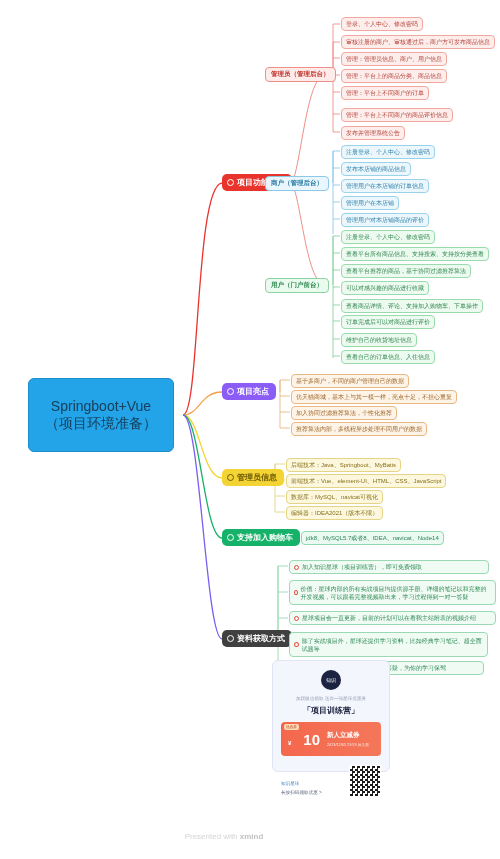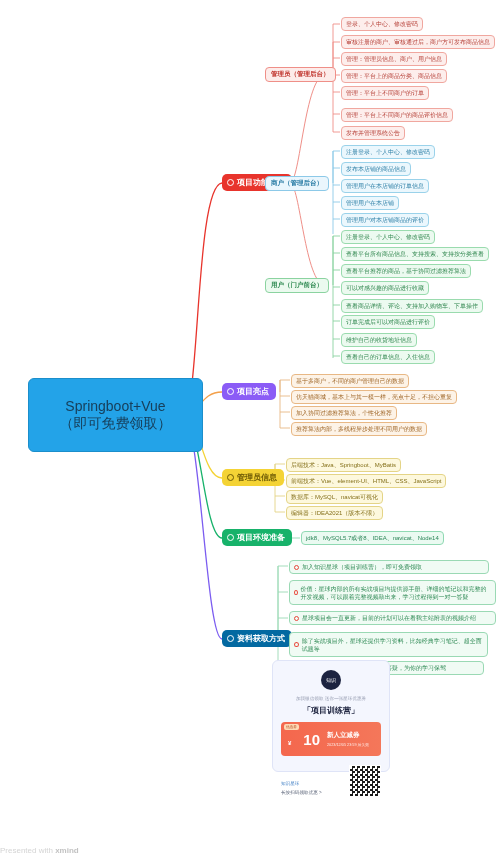--- a/index.html
+++ b/index.html
@@ -5,21 +5,21 @@
   html,body{margin:0;padding:0;}
   body{
     width:500px;height:859px;background:#ffffff;
     font-family:"Liberation Sans","DejaVu Sans",sans-serif;
     overflow:hidden;position:relative;
   }
   #map{position:absolute;inset:0;}
   svg.links{position:absolute;left:0;top:0;width:500px;height:859px;pointer-events:none;}
   .node{position:absolute;box-sizing:border-box;display:flex;align-items:center;}
   .root{
-    left:28px;top:378px;width:175px;height:74px;
+    left:28px;top:378px;width:146px;height:74px;
     background:#23a3e8;border:1px solid #1b8ecb;border-radius:6px;
     color:#17405c;font-size:14px;line-height:17px;text-align:center;
     justify-content:center;flex-direction:column;font-weight:400;
   }
   .root span{display:block;white-space:nowrap;}
   .branch{
     border-radius:5px;padding:3px 7px 3px 5px;height:17px;
     font-size:8px;font-weight:bold;color:#fff;white-space:nowrap;gap:3px;
   }
   .bullet{
@@ -42,21 +42,21 @@
   .s-blue{background:#eaf6fd;border:1px solid #8cc9e8;color:#2a7ca5;}
   .l-blue{background:#ebf7fd;border:1px solid #9ad2ea;color:#2d7fa6;}
   .s-green{background:#ebfaef;border:1px solid #8bd3a0;color:#2f8a52;}
   .l-green{background:#ecfaf0;border:1px solid #9adbae;color:#31874f;}
   .c-orange{background:#8b5cf6;}
   .l-orange{background:#fdf3e7;border:1px solid #e8b885;color:#9e6424;}
   .c-yellow{background:#f4d335;color:#6d5a05 !important;}
   .l-yellow{background:#fdf8dd;border:1px solid #e4d487;color:#85701a;}
   .c-teal{background:#17b26a;}
   .l-teal{background:#eafaf1;border:1px solid #90d9b3;color:#2c8558;}
-  .c-purple{background:#0369a1;}
+  .c-purple{background:#404040;}
   .l-purple{background:#f0fbf4;border:1px solid #9ad9b4;color:#2f8a55;}
   .l-purple .dot{color:#e8483c;}
   .dot{display:inline-block;width:5px;height:5px;border-radius:50%;
        border:1.2px solid #e8483c;box-sizing:border-box;margin-right:3px;
        vertical-align:middle;}
   
   .promo{
     position:absolute;left:272px;top:660px;width:118px;height:112px;
     background:#f4f6fe;border:1px solid #dfe4f7;border-radius:6px;
     box-sizing:border-box;padding:7px 8px;
@@ -76,21 +76,21 @@
   .coupon-right{flex:1;display:flex;flex-direction:column;justify-content:center;}
   .coupon-right b{font-size:6.5px;}
   .coupon-right small{font-size:3.8px;opacity:.85;margin-top:2px;}
   .promo-foot{display:flex;justify-content:space-between;align-items:flex-end;margin-top:9px;}
   .promo-foot-l{font-size:4.6px;color:#5b6478;line-height:9px;}
   .promo-foot-l .brand{color:#4a86c8;}
   .qr{width:30px;height:30px;background:
      repeating-conic-gradient(#1b1b1b 0 25%, #ffffff 0 50%) 0 0/5px 5px;
      border:1px solid #fff;}
   .footer{
-    position:absolute;left:0;bottom:4px;width:448px;
+    position:absolute;left:0;bottom:18px;width:448px;text-align:center;
     font-size:8px;color:#d4d4d4;
   }
   .footer b{color:#c2c2c2;}
 </style>
 </head>
 <body>
 
 <div id="map">
 
   <svg class="links">
@@ -122,21 +122,21 @@
              M275,496 L285,496 M275,512 L285,512" stroke="#e4d487" stroke-width="0.9" fill="none"></path>
 
     <path d="M285,538 L300,538" stroke="#90d9b3" stroke-width="0.9" fill="none"></path>
 
     <path d="M278,639 L278,566 M278,566 L278,726 M278,566 L288,566 M278,592 L288,592
              M278,618 L288,618 M278,645 L288,645 M278,668 L288,668 M278,726 L288,726" stroke="#9ad9b4" stroke-width="0.9" fill="none"></path>
   </svg>
 
   <div class="node root">
     <span>Springboot+Vue</span>
-    <span>（即可免费领取）</span>
+    <span>（项目环境准备）</span>
   </div>
 
   <div class="node branch c-red" style="left:222px;top:174px;">
     <span class="bullet"></span>
     <span>项目功能模块</span>
   </div>
 
   <div class="node sub s-red" style="left:265px;top:67px;">
     <span>管理员（管理后台）</span>
   </div>
@@ -238,21 +238,21 @@
     </div>
   <div class="node leaf l-yellow" style="left:286px;top:490px;">
       <span>数据库：MySQL、navicat可视化</span>
     </div>
   <div class="node leaf l-yellow" style="left:286px;top:506px;">
       <span>编辑器：IDEA2021（版本不限）</span>
     </div>
 
   <div class="node branch c-teal" style="left:222px;top:529px;">
     <span class="bullet"></span>
-    <span>项目环境准备</span>
+    <span>支持加入购物车</span>
   </div>
   <div class="node leaf l-teal" style="left:301px;top:531px;">
       <span>jdk8、MySQL5.7或者8、IDEA、navicat、Node14</span>
     </div>
 
   <div class="node branch c-purple" style="left:222px;top:630px;">
     <span class="bullet"></span>
     <span>资料获取方式</span>
   </div>
   <div class="node leaf l-purple" style="left:289px;top:560px;width:200px;">

